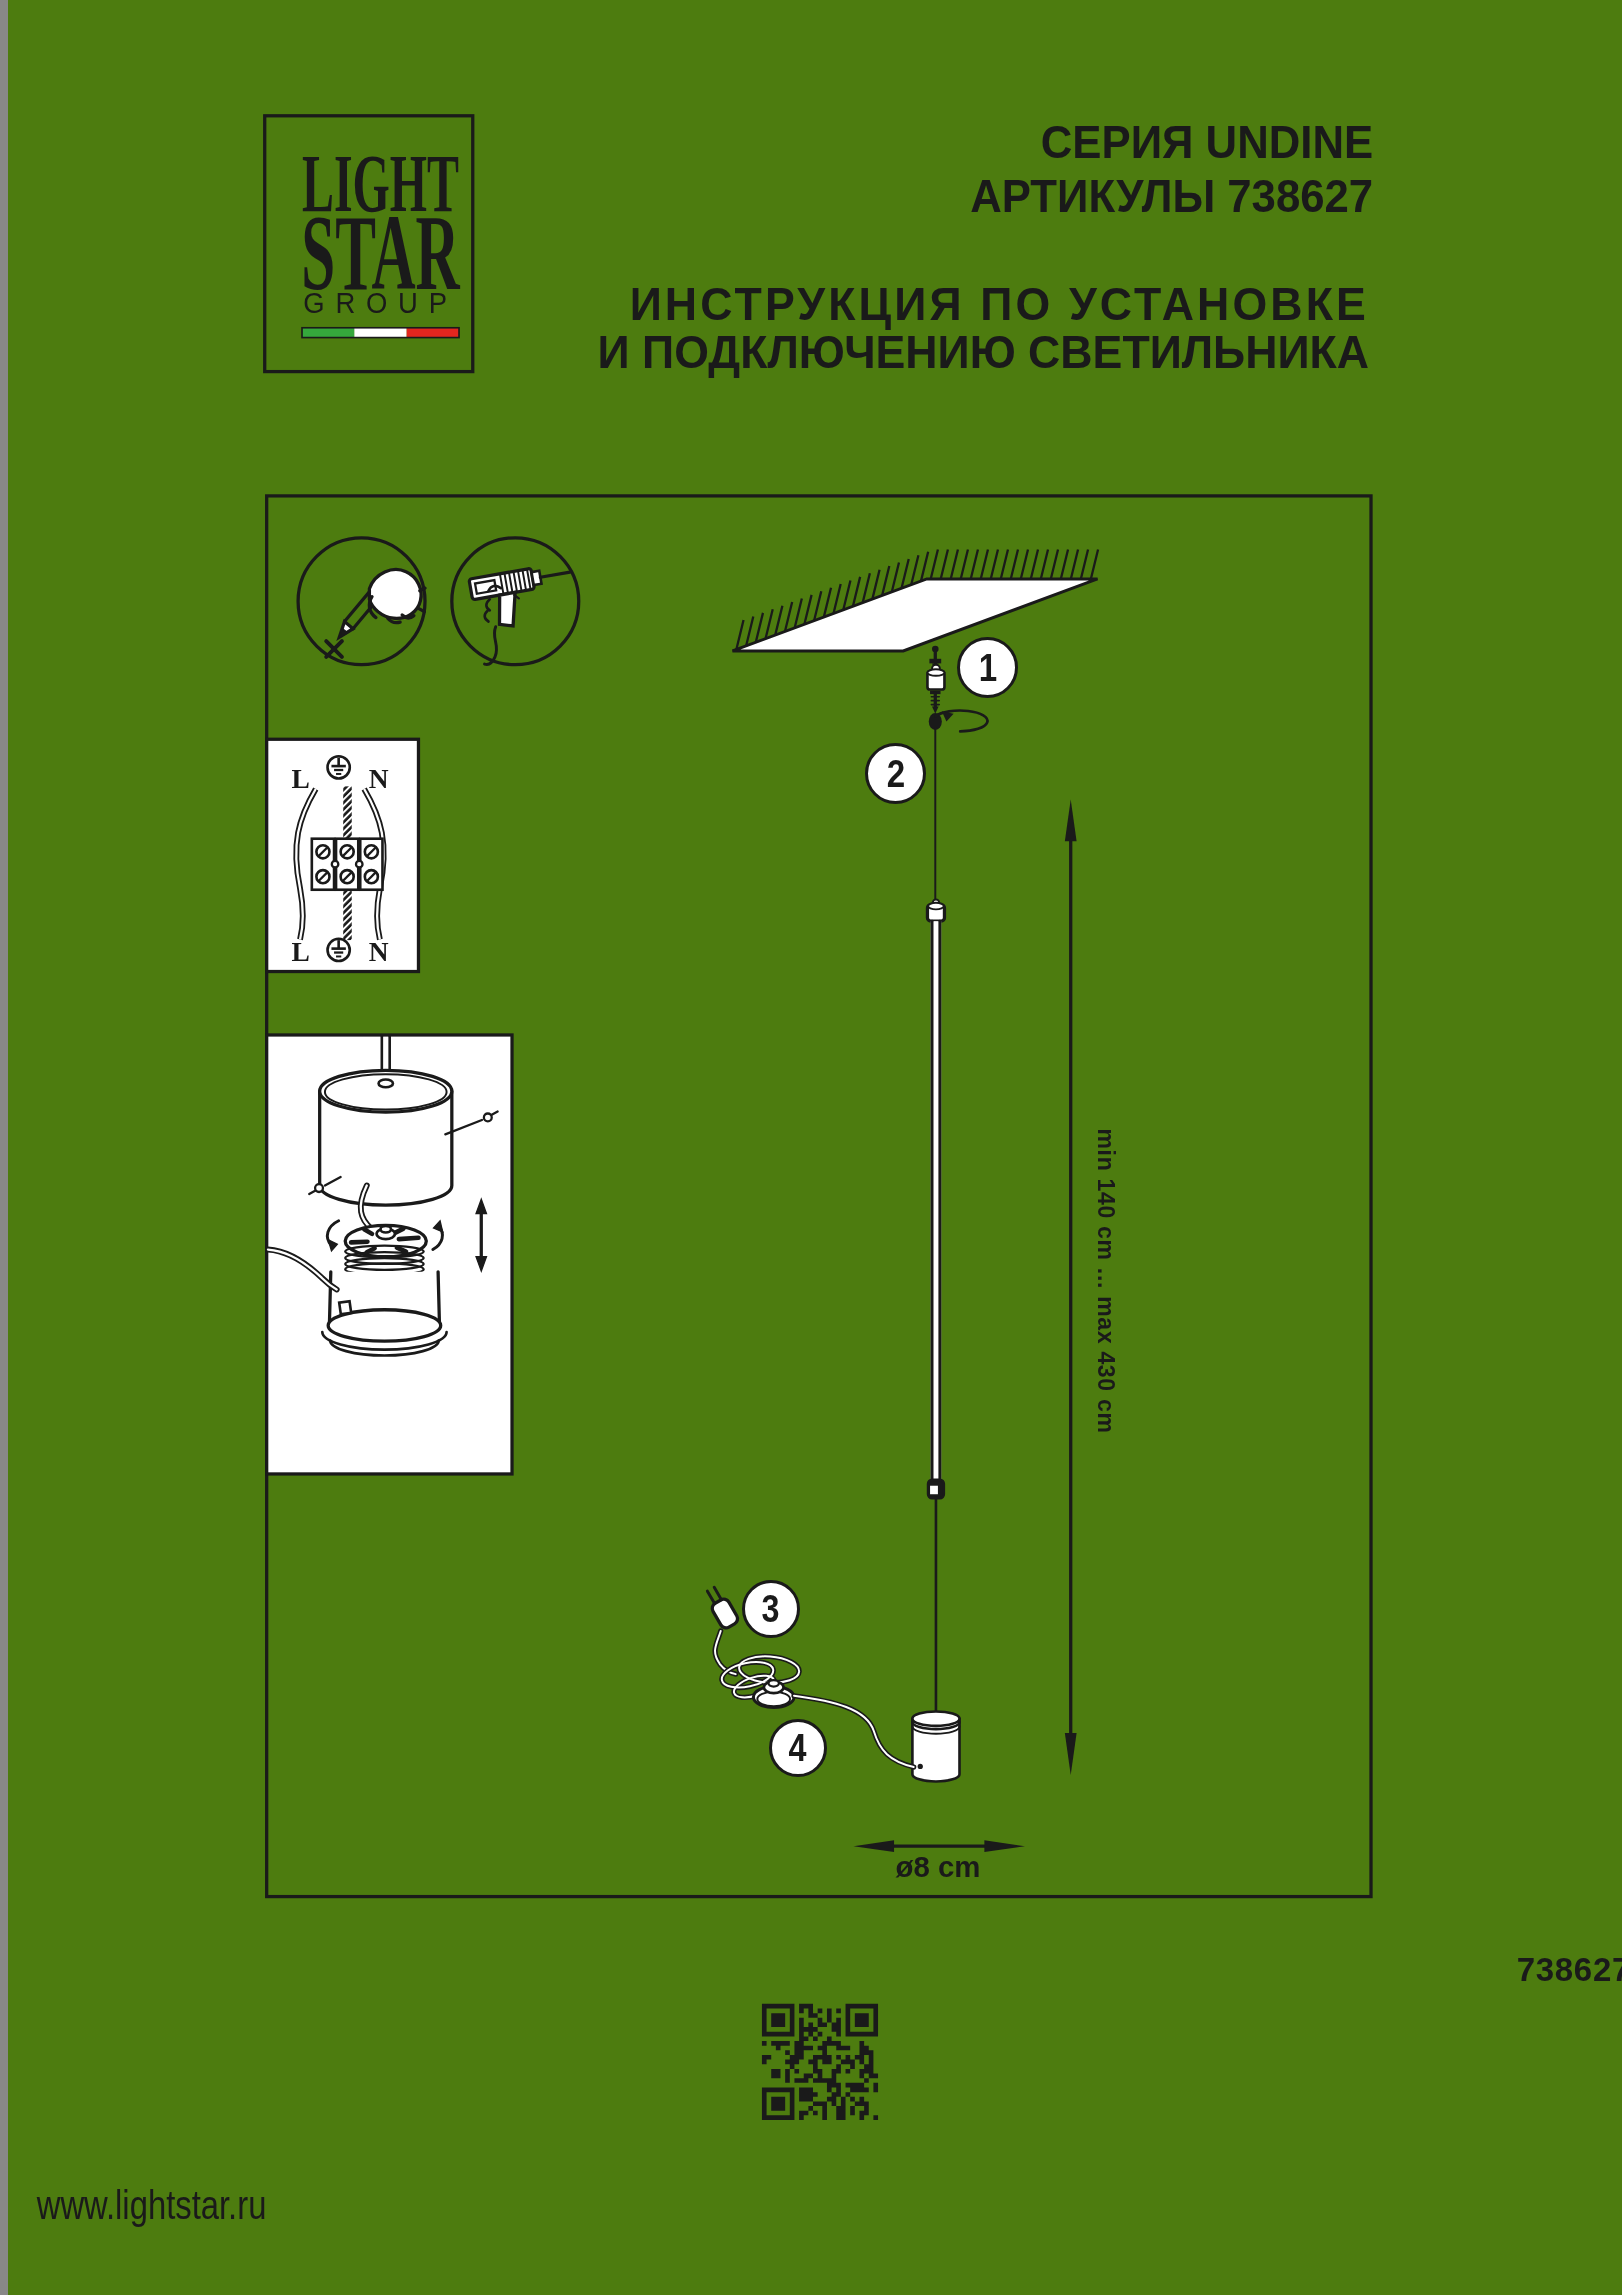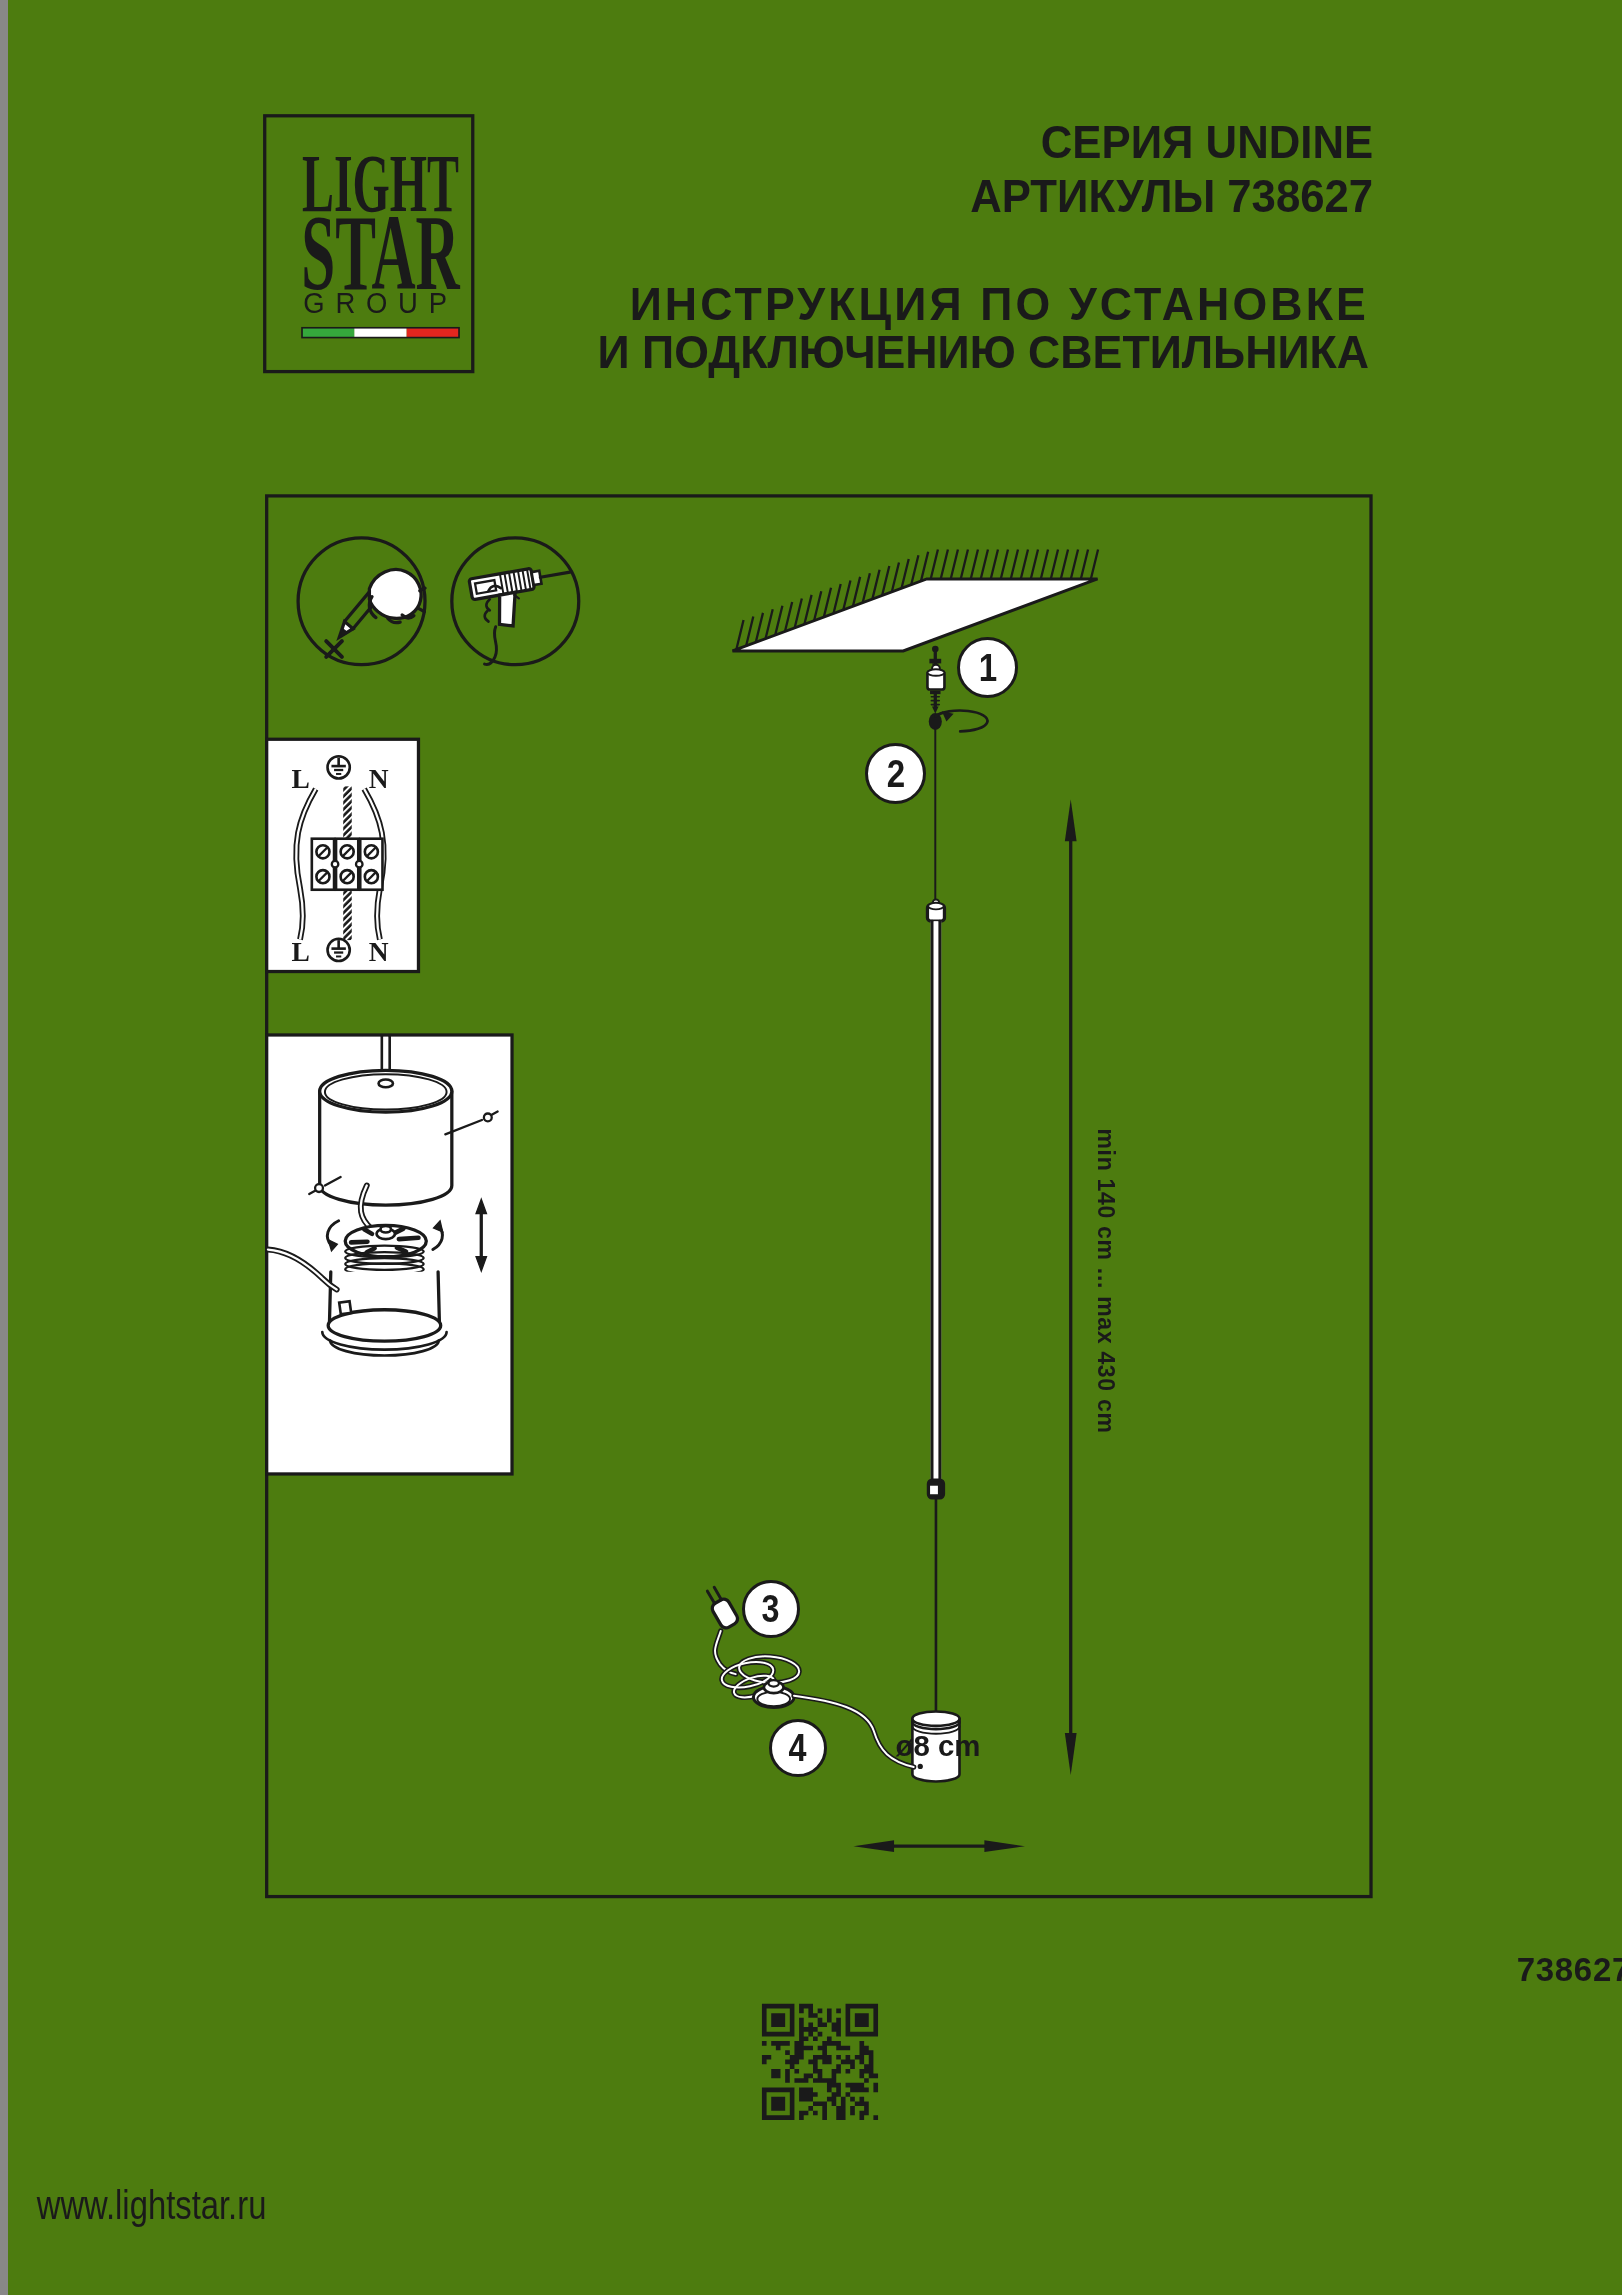--- a/index.html
+++ b/index.html
@@ -18,21 +18,21 @@
   
   .step{position:absolute;border:3.3px solid #1a1a1a;border-radius:50%;
     display:flex;align-items:center;justify-content:center;background:#fff;
     font-weight:700;color:#1a1a1a;}
   .step span{display:block;transform:scaleX(.85);}
   .s84{width:55px;height:55px;font-size:39px;}
   .s80{width:52px;height:52px;font-size:38px;}
   
   .dim-v{left:1097px;top:1281px;transform:translate(-50%,-50%) rotate(90deg);
     font-weight:700;font-size:23px;letter-spacing:0.7px;}
-  .dim-h{left:930px;top:1746px;transform:translate(-50%,-50%);
+  .dim-h{left:930px;top:1867px;transform:translate(-50%,-50%);
     font-weight:700;font-size:29.4px;}
   
   .art-num{left:0;right:0;top:1951px;text-align:right;font-weight:700;font-size:33px;
     letter-spacing:0.7px;}
   .site{left:0;right:0;top:2182px;font-weight:400;font-size:41px;}
   .site span{display:inline-block;transform:scaleX(.8);}
 </style>
 </head>
 <body>
 

